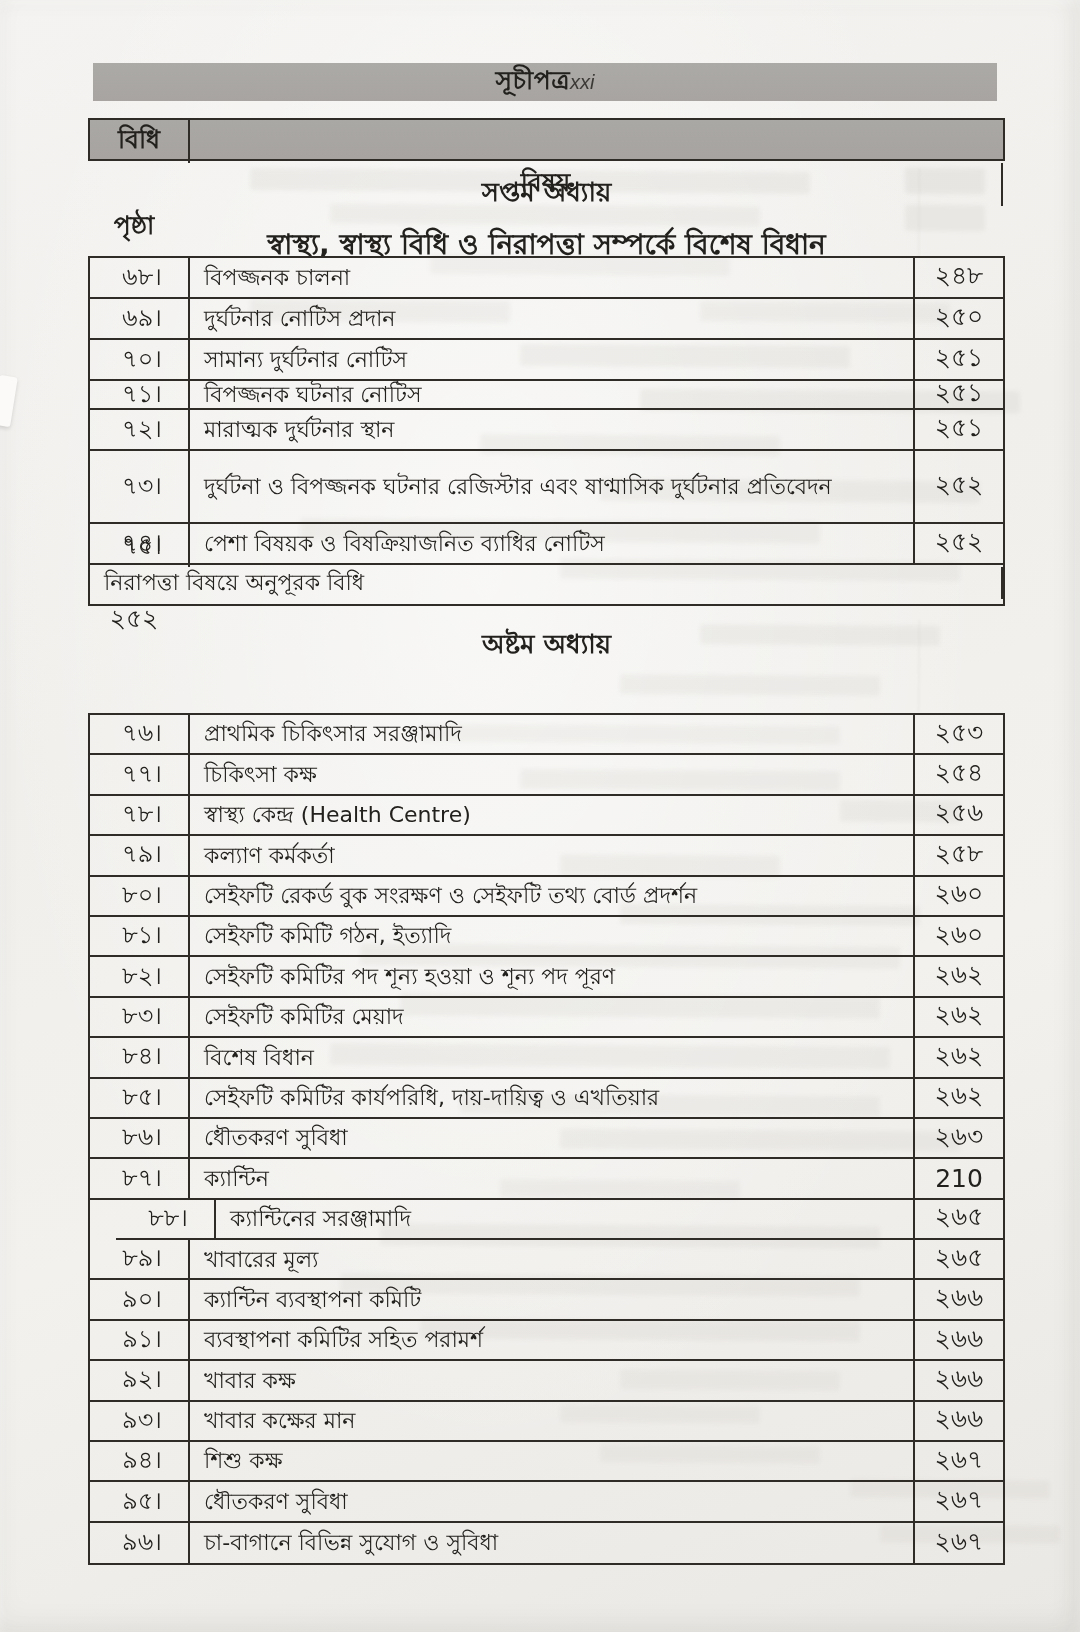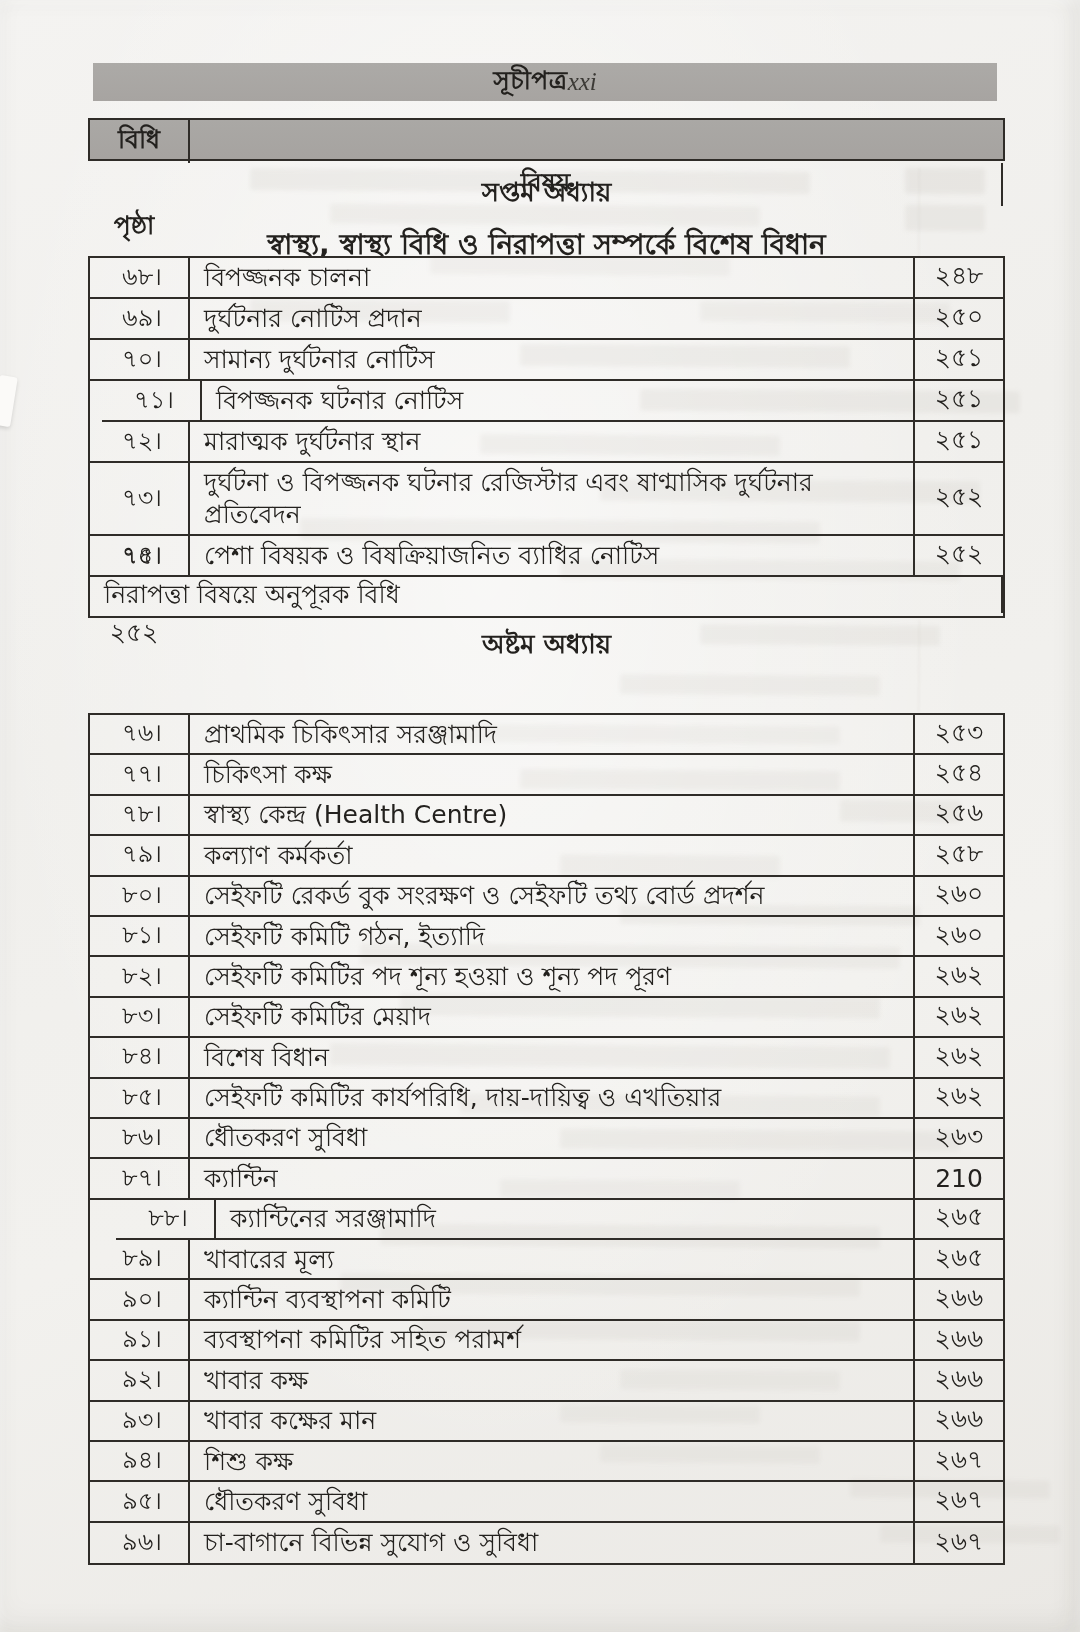--- a/index.html
+++ b/index.html
@@ -31,21 +31,21 @@
     box-shadow:0 2px 4px rgba(0,0,0,.14);
   }
   
   .band {
     position:absolute; left:93px; top:63px; width:904px; height:38px;
     background:linear-gradient(180deg,#acaaa7,#a7a4a1);
     display:flex; align-items:center; justify-content:center;
     padding:0 15px; box-sizing:border-box;
   }
   .band .toc-label { font-size:25px; font-weight:600; letter-spacing:.5px; }
-  .band .roman { font-family:Liberation Serif, serif; font-style:italic; font-size:25px; color:#3c3a36; }
+  .band .roman { font-family:Liberation Sans, sans-serif; font-style:italic; font-size:20px; color:#3c3a36; }
   
   .thead {
     position:absolute; left:88px; top:118px; width:917px; height:43px;
     background:linear-gradient(180deg,#aaa8a5,#a6a3a0);
     border:2px solid #2f2c28; box-sizing:border-box;
     display:flex;
     flex-direction:column;
   }
   .th { display:flex; align-items:center; justify-content:center; font-size:25px; font-weight:700; }
   .th.c1 { width:100px; border-right:2px solid #2f2c28; box-sizing:border-box; }
@@ -61,21 +61,21 @@
   .rows {
     position:absolute; left:88px; width:917px;
     border:2px solid #2f2c28; box-sizing:border-box;
   }
   #block1 { top:256px; }
   #block2 { top:713px; }
   .row { display:flex; border-bottom:2px solid #2f2c28; box-sizing:border-box;justify-content:center; }
   .row:last-child { border-bottom:none; }
   .cell { display:flex; align-items:center; box-sizing:border-box; }
   .cell.c1 { width:100px; border-right:2px solid #2f2c28; justify-content:center; padding-left:6px; font-size:24px; }
-  .cell.c2 { flex:1; border-right:2px solid #2f2c28; padding:2px 14px; font-size:25px; line-height:1.25; }
+  .cell.c2 { flex:1; border-right:2px solid #2f2c28; padding:2px 14px; font-size:22px; line-height:1.25; }
   .cell.c3 { width:88px; justify-content:center; font-size:25px; }
 </style>
 </head>
 <body>
 
 <div class="page">
 
   <div class="bleed-layer" id="bleedLayer">
       <div class="bleed" style="left: 250px; top: 170px; width: 560px; height: 22px; opacity: 0.14;"></div>
       <div class="bleed" style="left: 330px; top: 205px; width: 430px; height: 20px; opacity: 0.12;"></div>
@@ -144,21 +144,21 @@
         <div class="row" style="height: 41px;">
           <div class="cell c1">৬৯।</div>
           <div class="cell c2">দুর্ঘটনার নোটিস প্রদান</div>
           <div class="cell c3">২৫০</div>
         </div>
         <div class="row" style="height: 41px;">
           <div class="cell c1">৭০।</div>
           <div class="cell c2">সামান্য দুর্ঘটনার নোটিস</div>
           <div class="cell c3">২৫১</div>
         </div>
-        <div class="row" style="height: 41px; margin-left: 12px;">
+        <div class="row" style="height: 29px;">
           <div class="cell c1">৭১।</div>
           <div class="cell c2">বিপজ্জনক ঘটনার নোটিস</div>
           <div class="cell c3">২৫১</div>
         </div>
         <div class="row" style="height: 41px;">
           <div class="cell c1">৭২।</div>
           <div class="cell c2">মারাত্মক দুর্ঘটনার স্থান</div>
           <div class="cell c3">২৫১</div>
         </div>
         <div class="row" style="height: 73px;">

